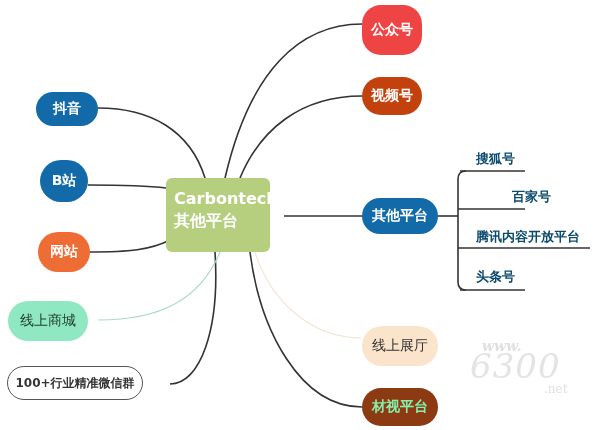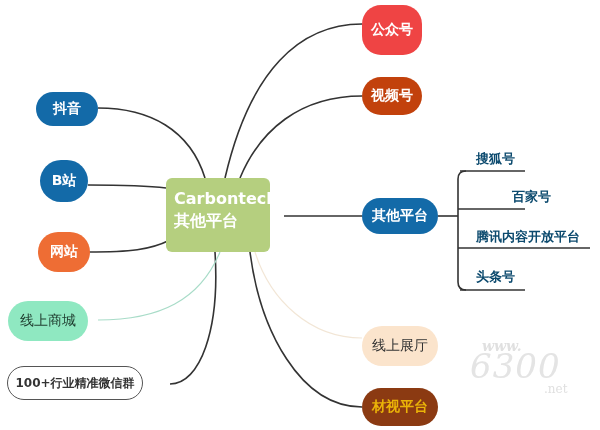--- a/index.html
+++ b/index.html
@@ -75,21 +75,21 @@
     </div>
   <div class="node" style="left:362px;top:77px;width:60px;height:38px;background:#c2410c;color:#fff;border-radius:19px;">
     <span>视频号</span>
     </div>
   <div class="node" style="left:362px;top:198px;width:76px;height:36px;background:#136aa8;color:#fff;border-radius:18px;">
     <span>其他平台</span>
     </div>
   <div class="node" style="left:362px;top:318px;width:76px;height:40px;background:#fbe4cc;color:#333;border-radius:20px;font-weight:normal;margin-top:8px;">
     <span>线上展厅</span>
     </div>
-  <div class="node" style="left:362px;top:388px;width:76px;height:38px;background:#8b3a12;color:#eab308;border-radius:19px;">
+  <div class="node" style="left:362px;top:388px;width:76px;height:38px;background:#8b3a12;color:#86efac;border-radius:19px;">
     <span>材视平台</span>
     </div>
 
   <div class="leaf" style="left:476px;top:150px;">搜狐号</div>
   <div class="leaf" style="left:476px;top:188px;margin-left:36px;">百家号</div>
   <div class="leaf" style="left:476px;top:228px;">腾讯内容开放平台</div>
   <div class="leaf" style="left:476px;top:268px;">头条号</div>
 
   <div class="wm">
     <span class="www">www.</span>

